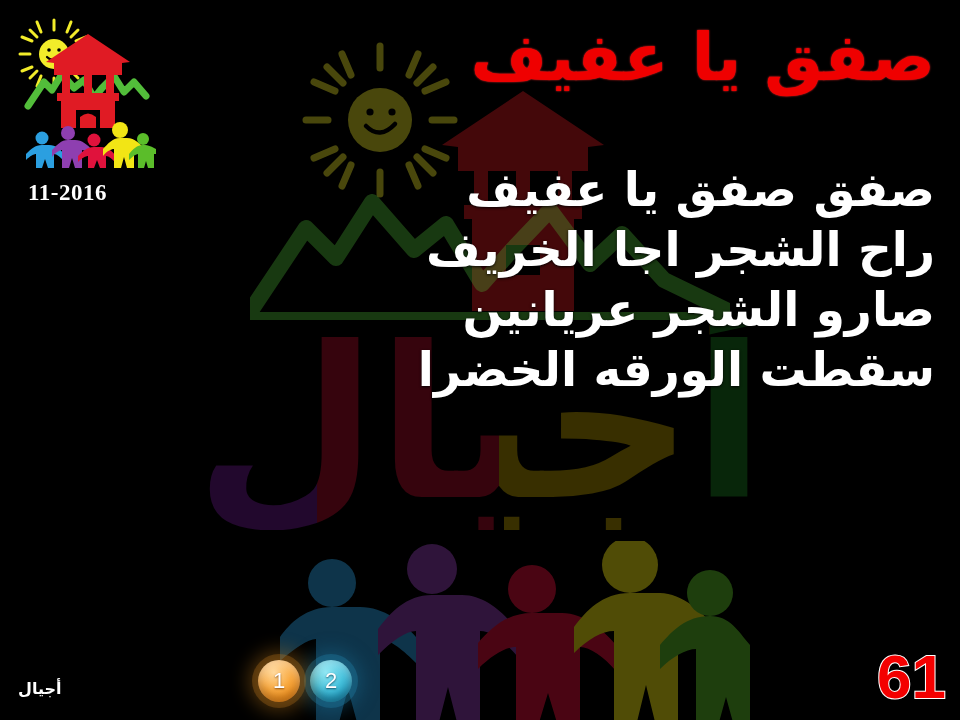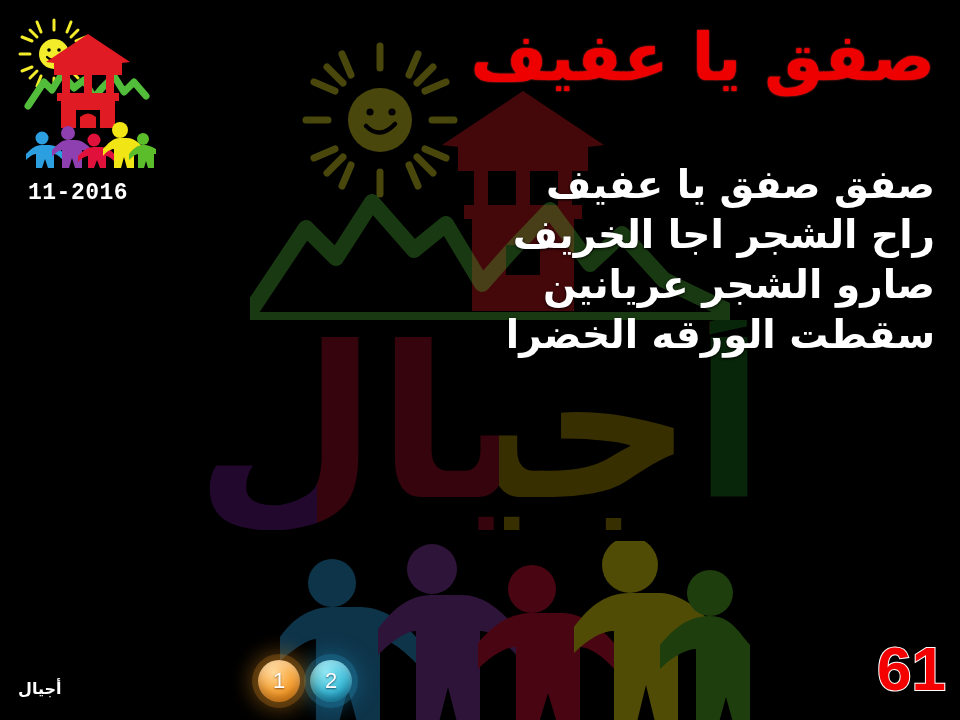--- a/index.html
+++ b/index.html
@@ -95,21 +95,21 @@
   }
   .logo svg { display: block; }
 
   .logo-date {
     position: absolute;
     left: 28px;
     top: 180px;
     color: #ffffff;
     font-size: 23px;
     font-weight: 700;
-    font-family: Liberation Mono, monospace;
+    font-family: Liberation Serif, serif;
     letter-spacing: 0.5px;
     direction: ltr;
   }
 
   
   .title {
     position: absolute;
     right: 25px;
     top: 8px;
     color: #ef0000;
@@ -127,21 +127,21 @@
   .lyrics {
     position: absolute;
     right: 25px;
     top: 160px;
     width: 660px;
     direction: rtl;
     text-align: right;
   }
   .lyric-line {
     color: #ffffff;
-    font-size: 39px;
+    font-size: 47px;
     font-weight: 700;
     line-height: 1.28;
     white-space: nowrap;
     text-shadow: 0 1px 3px rgba(0,0,0,0.9);
   }
 
   
   .brand-mark {
     position: absolute;
     left: 18px;
@@ -191,21 +191,21 @@
       0 0 0 6px rgba(190,120,30,0.30),
       0 0 18px 10px rgba(190,120,25,0.38),
       inset 0 -5px 8px rgba(90,45,0,0.40),
       inset 0 5px 8px rgba(255,255,255,0.40);
     text-shadow: 0 1px 2px rgba(110,55,0,0.8);
   }
 
   .counter {
     position: absolute;
     right: 14px;
-    bottom: 20px;
+    bottom: 12px;
     color: #f40000;
     font-size: 62px;
     font-weight: 700;
     line-height: 1;
     font-family: "Liberation Sans", sans-serif;
     direction: ltr;
     -webkit-text-stroke: 2px #ffffff;
     paint-order: stroke fill;
   }
 </style>

